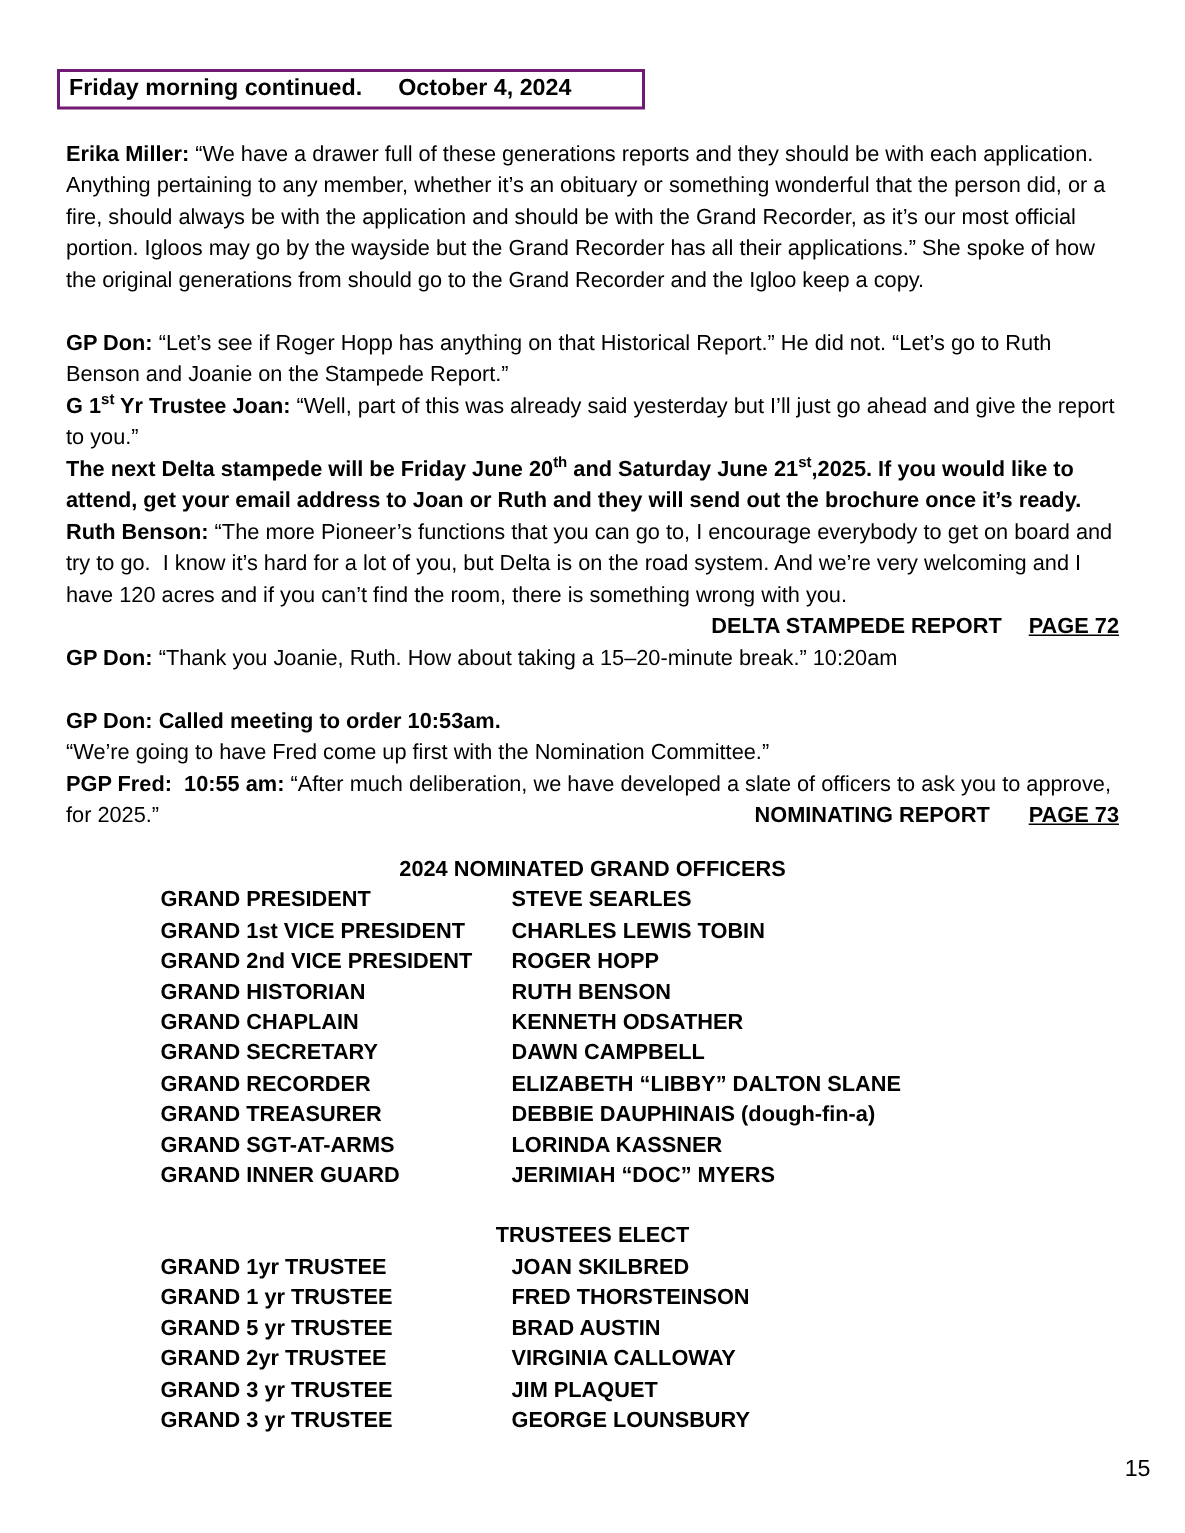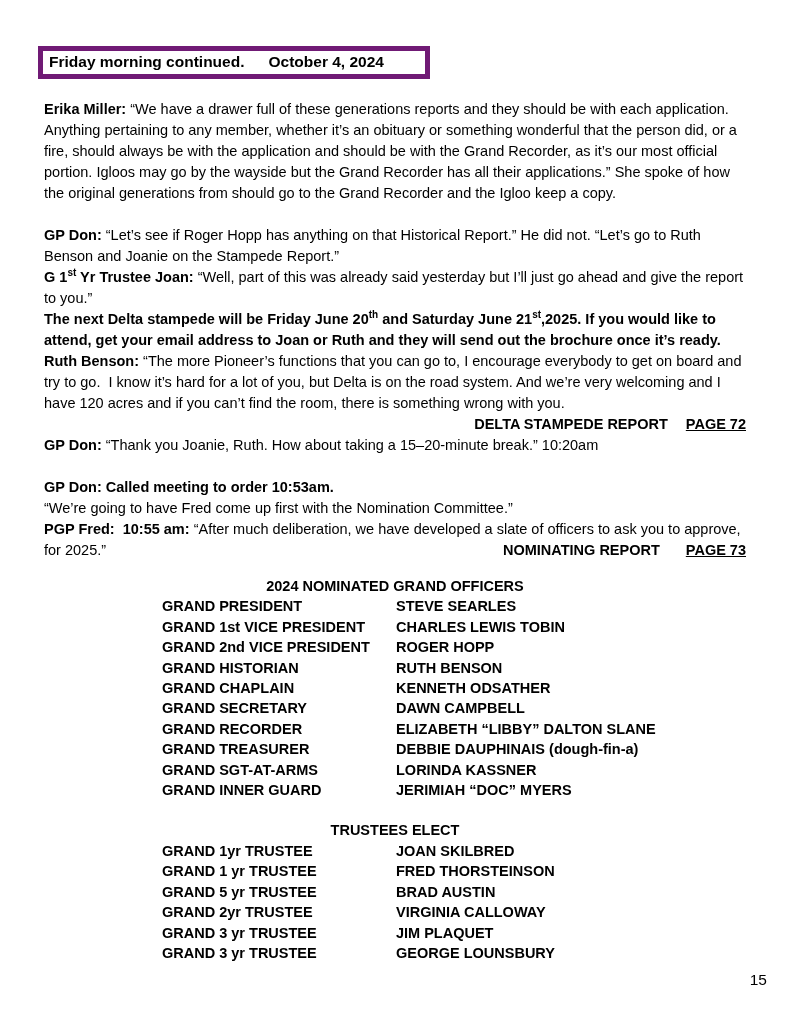--- a/index.html
+++ b/index.html
@@ -11,21 +11,21 @@
     position: relative;
     overflow: hidden;
   }
   .sheet { padding: 46px 44px 0 44px; }
 
   
   .header-box {
     box-sizing: border-box;
     width: 392px;
     margin-left: -6px;
-    border: 5px solid #701a75;
+    border: 2px solid #701a75;
     padding: 2px 8px 3px 6px;
     font-weight: bold;
     font-size: 15.5px;
     display: flex;
     gap: 24px;
     white-space: nowrap;
     align-items: baseline;
   }
 
   
@@ -62,21 +62,21 @@
 
   
   .list-section {
     font-weight: bold;
     font-size: 14.5px;
     line-height: 20.4px;
   }
   .officers-section { margin-top: 15px; }
   .trustees-section { margin-top: 20px; }
   .list-title { text-align: center; width: 702px; }
-  .list-rows { margin-left: 118px; }
+  .list-rows { margin-left: 63px; }
   .list-row { display: flex; }
   .list-row .role { width: 234px; flex-shrink: 0; }
 
   
   .page-number {
     position: absolute;
     right: 23px;
     top: 971px;
     font-size: 15.5px;
   }

